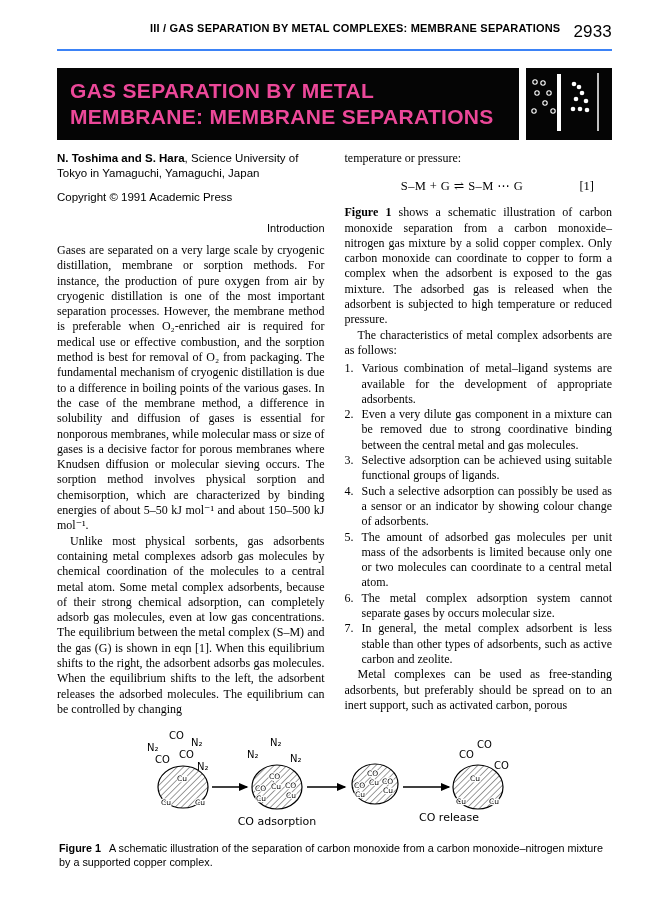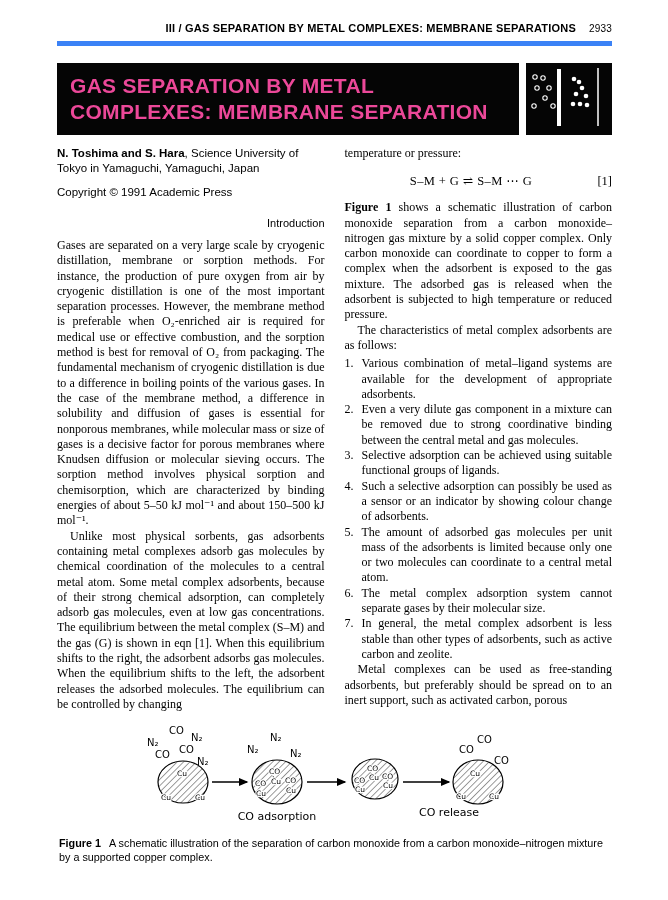--- a/index.html
+++ b/index.html
@@ -8,26 +8,26 @@
     width: 668px; height: 900px;
     background: #ffffff;
     margin: 0 auto;
     overflow: hidden;
     color: #000;
   }
   .content { padding: 22px 56px 0 57px; }
 
   
   .running-header {
-    display: flex; justify-content: flex-end; align-items: flex-end; gap: 13px;
+    display: flex; justify-content: flex-end; align-items: flex-start; gap: 13px;
     font-family: "Liberation Sans", sans-serif;
     font-weight: bold; font-size: 11px; letter-spacing: .2px;
-    padding-bottom: 7px; border-bottom: 5px solid #3b82f6;
-  }
-  .page-number { font-weight: normal; font-size: 10px; }
+    padding-bottom: 7px; border-bottom: 2px solid #3b82f6;
+  }
+  .page-number { font-weight: normal; font-size: 17px; }
 
   
   .banner { display: flex; gap: 7px; margin-top: 17px; height: 72px; }
   .banner-main {
     flex: 1; background: #050505; color: #ec4899;
     display: flex; flex-direction: column; justify-content: center;
     padding-left: 13px;
     font-family: "Liberation Sans", sans-serif;
     font-weight: bold; font-size: 21px; line-height: 26px; letter-spacing: .3px;
   }
@@ -51,21 +51,21 @@
   .body-text, .char-list {
     font-family: "Liberation Serif", "DejaVu Serif", serif;
     font-size: 12px; line-height: 15.3px;
     text-align: justify;
   }
   p.body-text { margin: 0; }
   .indent { text-indent: 13px; }
   .spaced-top { margin-top: 9px; }
 
   .equation-row {
-    display: flex; align-items: flex-end; margin: 12px 0 11px 0;
+    display: flex; align-items: flex-end; margin: 12px 18px 11px 0;
     font-family: "Liberation Serif", "DejaVu Serif", serif; font-size: 12.5px;
   }
   .equation-expression { flex: 1; text-align: center; letter-spacing: .4px; }
 
   ol.char-list { list-style: none; margin: 3px 0 0 0; padding: 0; }
   .char-list li { position: relative; padding-left: 17px; }
   .li-num { position: absolute; left: 0; }
 
   
   .figure-block { margin-top: 4px; }
@@ -94,21 +94,21 @@
   <div class="content">
 
     <div class="running-header">
       <span>III / GAS SEPARATION BY METAL COMPLEXES: MEMBRANE SEPARATIONS</span>
       <span class="page-number">2933</span>
     </div>
 
     <div class="banner">
       <div class="banner-main">
         <span>GAS SEPARATION BY METAL</span>
-        <span>COMPLEXES: MEMBRANE SEPARATION</span>
+        <span>MEMBRANE: MEMBRANE SEPARATIONS</span>
       </div>
       <div class="banner-icon">
         <svg viewBox="0 0 86 72" aria-hidden="true">
           <rect x="0" y="0" width="86" height="72" fill="#050505"></rect>
           <rect x="31" y="6" width="4" height="57" fill="#ffffff"></rect>
           <line x1="72" y1="5" x2="72" y2="63" stroke="#ffffff" stroke-width="1.5"></line>
           <g fill="none" stroke="#ffffff" stroke-width="1.1">
             <circle cx="9" cy="14" r="2.2"></circle>
               <circle cx="17" cy="15" r="2.2"></circle>
             <circle cx="11" cy="25" r="2.2"></circle>
@@ -154,21 +154,21 @@
         <p class="body-text"><b>Figure 1</b><span> shows a schematic illustration of carbon monoxide separation from a carbon monoxide–nitrogen gas mixture by a solid copper complex. Only carbon monoxide can coordinate to copper to form a complex when the adsorbent is exposed to the gas mixture. The adsorbed gas is released when the adsorbent is subjected to high temperature or reduced pressure.</span></p>
 
         <p class="body-text indent">The characteristics of metal complex adsorbents are as follows:</p>
 
         <ol class="char-list">
           <li><span class="li-num">1.</span><span>Various combination of metal–ligand systems are available for the development of appropriate adsorbents.</span></li>
           <li><span class="li-num">2.</span><span>Even a very dilute gas component in a mixture can be removed due to strong coordinative binding between the central metal and gas molecules.</span></li>
           <li><span class="li-num">3.</span><span>Selective adsorption can be achieved using suitable functional groups of ligands.</span></li>
           <li><span class="li-num">4.</span><span>Such a selective adsorption can possibly be used as a sensor or an indicator by showing colour change of adsorbents.</span></li>
           <li><span class="li-num">5.</span><span>The amount of adsorbed gas molecules per unit mass of the adsorbents is limited because only one or two molecules can coordinate to a central metal atom.</span></li>
-          <li><span class="li-num">6.</span><span>The metal complex adsorption system cannot separate gases by their molecular size.</span></li>
+          <li><span class="li-num">6.</span><span>The metal complex adsorption system cannot separate gases by occurs molecular size.</span></li>
           <li><span class="li-num">7.</span><span>In general, the metal complex adsorbent is less stable than other types of adsorbents, such as active carbon and zeolite.</span></li>
         </ol>
 
         <p class="body-text indent spaced-top">Metal complexes can be used as free-standing adsorbents, but preferably should be spread on to an inert support, such as activated carbon, porous</p>
       </div>
     </div>
 
     <div class="figure-block">
       <svg class="figure-svg" viewBox="0 0 556 112">
         <defs>

